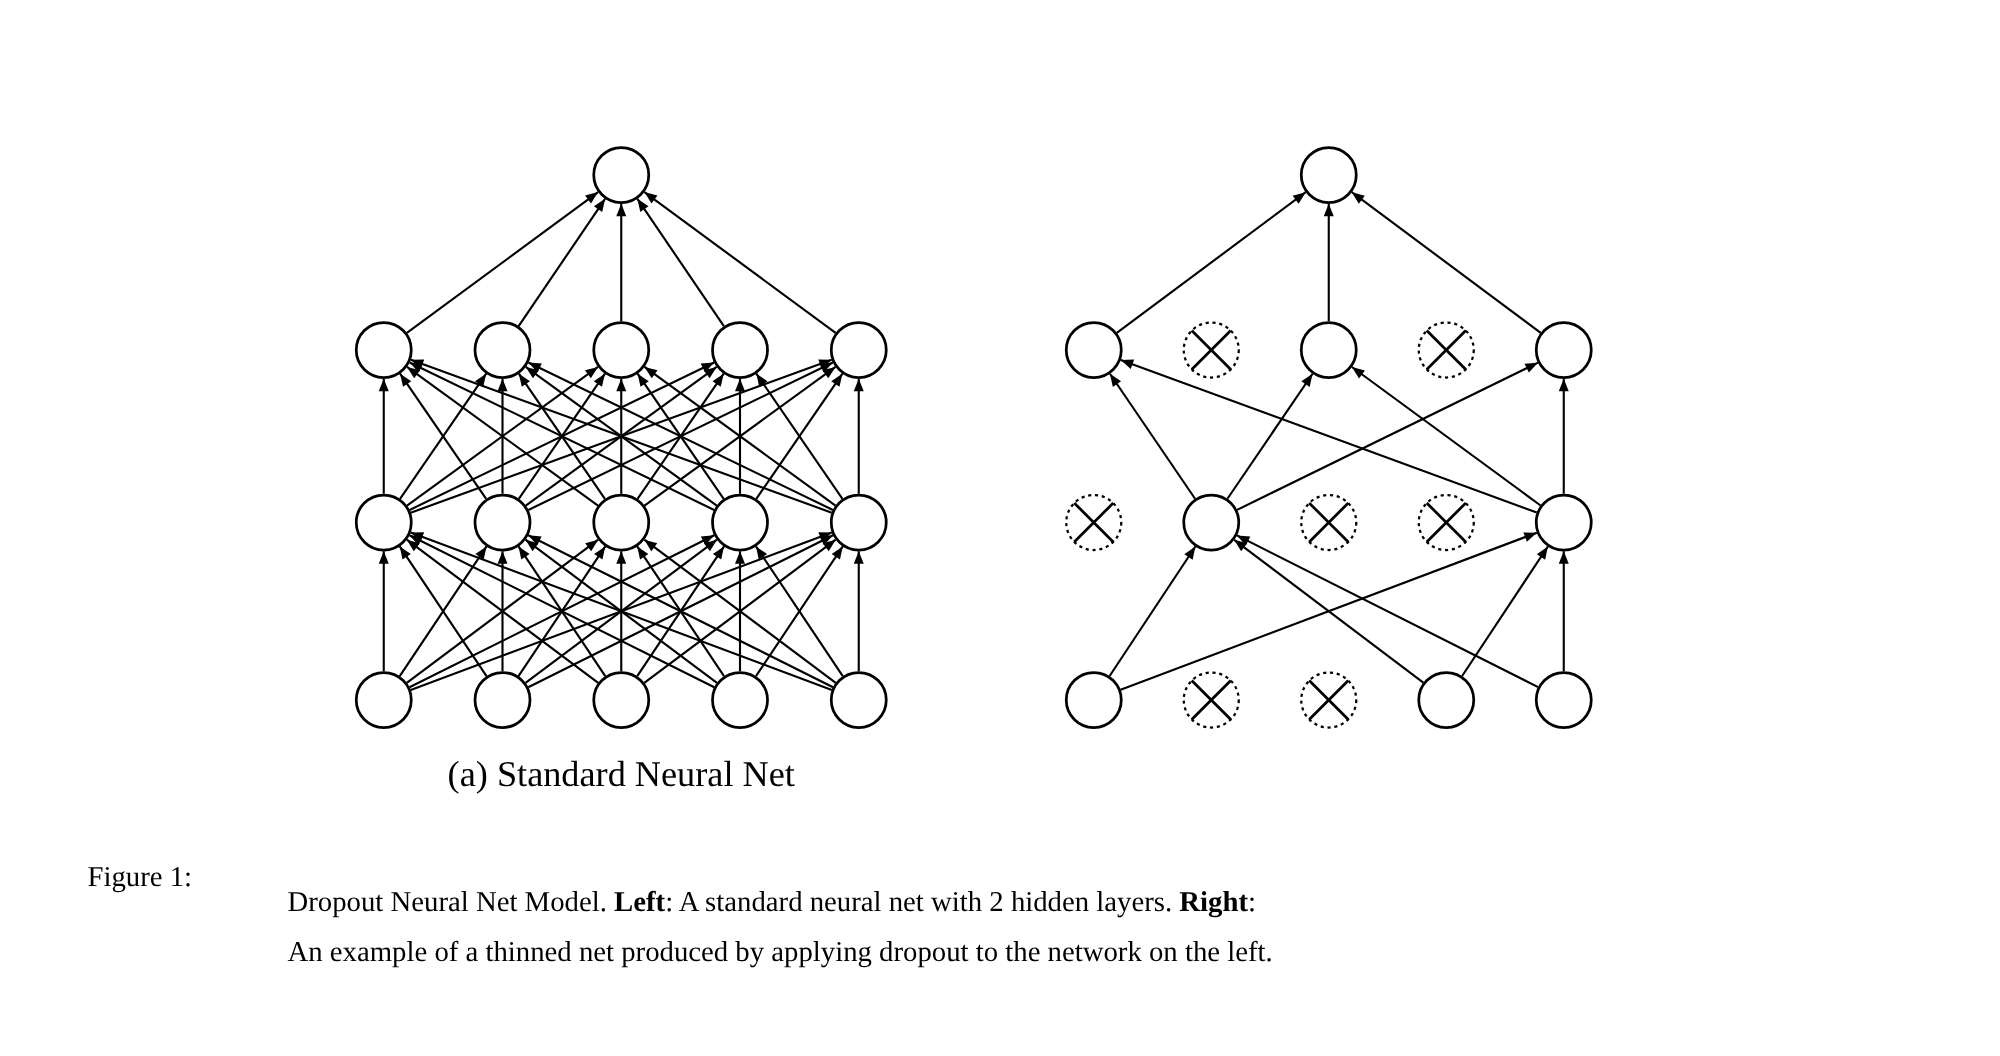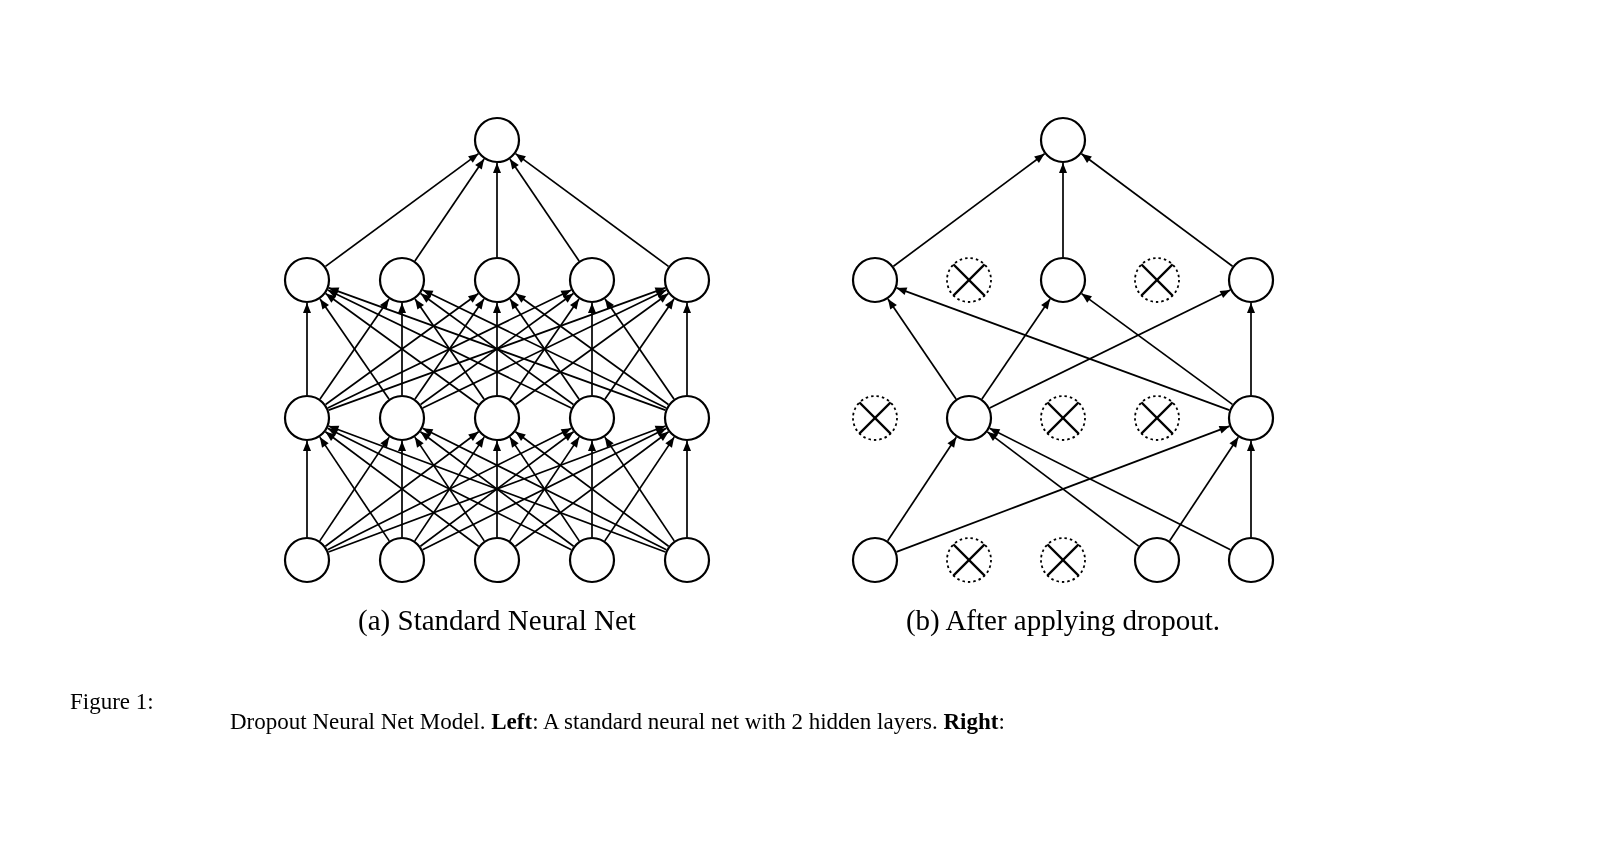--- a/index.html
+++ b/index.html
@@ -227,23 +227,23 @@
         <g>
           <circle cx="1251" cy="280" r="22" class="node"></circle>
         </g>
         <g>
           <circle cx="1063" cy="140" r="22" class="node"></circle>
         </g>
       </svg>
 
     <div class="subcap subcap-a">(a) Standard Neural Net</div>
 
-    <div class="subcap subcap-b">(b) After applying dropout.</div>
   </div>
 
   <div class="caption">
     <div class="caption-label">Figure 1:</div>
     <div class="caption-text">
         <div class="caption-line"><span>Dropout Neural Net Model. </span><span class="bold">Left</span><span>: A standard neural net with 2 hidden layers. </span><span class="bold">Right</span><span>:</span></div>
+        <div class="caption-line"><span>An example of a thinned net produced by applying dropout to the network on the left.</span></div>
       </div>
   </div>
 
 </div>
 
 </body></html>

